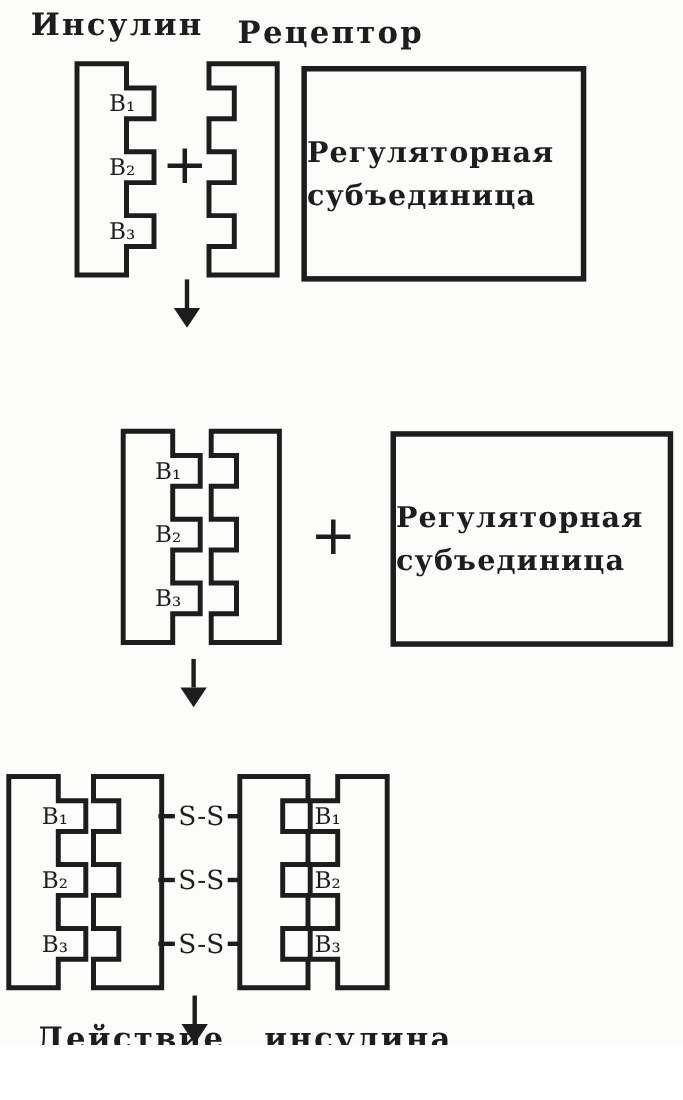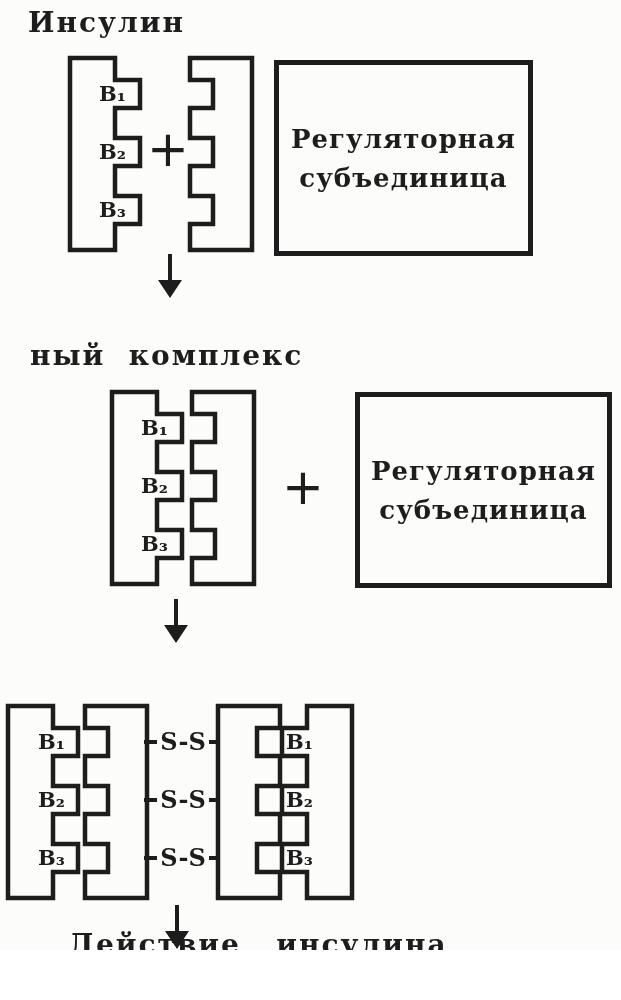--- a/index.html
+++ b/index.html
@@ -29,21 +29,21 @@
     stroke-width: 4.5;
     stroke-linejoin: miter;
   }
   .mirrored { transform: scaleX(-1); }
   .blabel {
     position: absolute;
     width: 40px;
     height: 30px;
     line-height: 30px;
     font-size: 21px;
-    font-weight: 700;
+    font-weight: 400;
     font-family: "DejaVu Serif", "DejaVu Sans", serif;
     color: var(--ink);
   }
   .plus {
     position: absolute;
     width: 44px;
     text-align: center;
     font-family: "DejaVu Sans", sans-serif;
     font-size: 50px;
     line-height: 52px;
@@ -51,21 +51,20 @@
     color: var(--ink);
   }
   .regbox {
     position: absolute;
     border: 5px solid var(--ink);
     background: var(--paper);
     box-sizing: border-box;
     display: flex;
     flex-direction: column;
     justify-content: center;
-    align-items: center;
     gap: 7px;
   }
   .regbox .line {
     font-size: 26px;
     line-height: 32px;
     font-weight: 700;
     letter-spacing: 1px;
     white-space: pre;
   }
   .arrow {
@@ -87,31 +86,32 @@
     width: 78px;
     height: 30px;
     display: flex;
     align-items: center;
   }
   .bond .bond-line { flex: 1; height: 4px; background: var(--ink); }
   .bond .bond-text {
     padding: 0 3px;
     font-size: 24px;
     line-height: 30px;
-    font-weight: 700;
+    font-weight: 400;
     font-family: "DejaVu Serif", serif;
     color: var(--ink);
   }
 </style>
 </head>
 <body>
 
 <div id="canvas">
 
   <div class="label" style="left:28px; top:6px;">Инсулин</div>
+  <div class="label" style="left:216px; top:13px;">Рецептор</div>
 
   <svg class="piece" style="left:67px; top:55px;" width="76" height="198" viewBox="-3 -3 76 198">
     <path d="M0 0 H45 V22 H70 V50 H45 V80 H70 V108 H45 V138 H70 V166 H45 V192 H0 Z"></path>
   </svg>
   <span class="blabel" style="left:99px; top:79px;">B₁</span>
   <span class="blabel" style="left:99px; top:137px;">B₂</span>
   <span class="blabel" style="left:99px; top:195px;">B₃</span>
 
   <span class="plus" style="left:146px; top:123px;">+</span>
 
@@ -122,21 +122,20 @@
   <div class="regbox" style="left:274px; top:60px; width:259px; height:196px;">
     <span class="line">Регуляторная</span>
     <span class="line">субъединица</span>
   </div>
 
   <div class="arrow" style="left:157px; top:254px;">
     <div class="shaft"></div>
     <div class="head"></div>
   </div>
 
-  <div class="label" style="left:30px; top:339px;">ный  комплекс</div>
 
   <svg class="piece" style="left:109px; top:389px;" width="76" height="198" viewBox="-3 -3 76 198">
     <path d="M0 0 H45 V22 H70 V50 H45 V80 H70 V108 H45 V138 H70 V166 H45 V192 H0 Z"></path>
   </svg>
   <svg class="piece" style="left:189px; top:389px;" width="68" height="198" viewBox="-3 -3 68 198">
     <path d="M0 0 H62 V192 H0 V166 H23 V138 H0 V108 H23 V80 H0 V50 H23 V22 H0 Z"></path>
   </svg>
   <span class="blabel" style="left:141px; top:413px;">B₁</span>
   <span class="blabel" style="left:141px; top:471px;">B₂</span>
   <span class="blabel" style="left:141px; top:529px;">B₃</span>
@@ -188,15 +187,15 @@
   </svg>
   <span class="blabel" style="left:286px; top:727px;">B₁</span>
   <span class="blabel" style="left:286px; top:785px;">B₂</span>
   <span class="blabel" style="left:286px; top:843px;">B₃</span>
 
   <div class="arrow" style="left:164px; top:905px;">
     <div class="shaft"></div>
     <div class="head"></div>
   </div>
 
-  <div class="label" style="left:33px; top:928px;margin-left:36px;">Действие   инсулина</div>
+  <div class="label" style="left:33px; top:928px;">Действие   инсулина</div>
 
 </div>
 
 </body></html>

